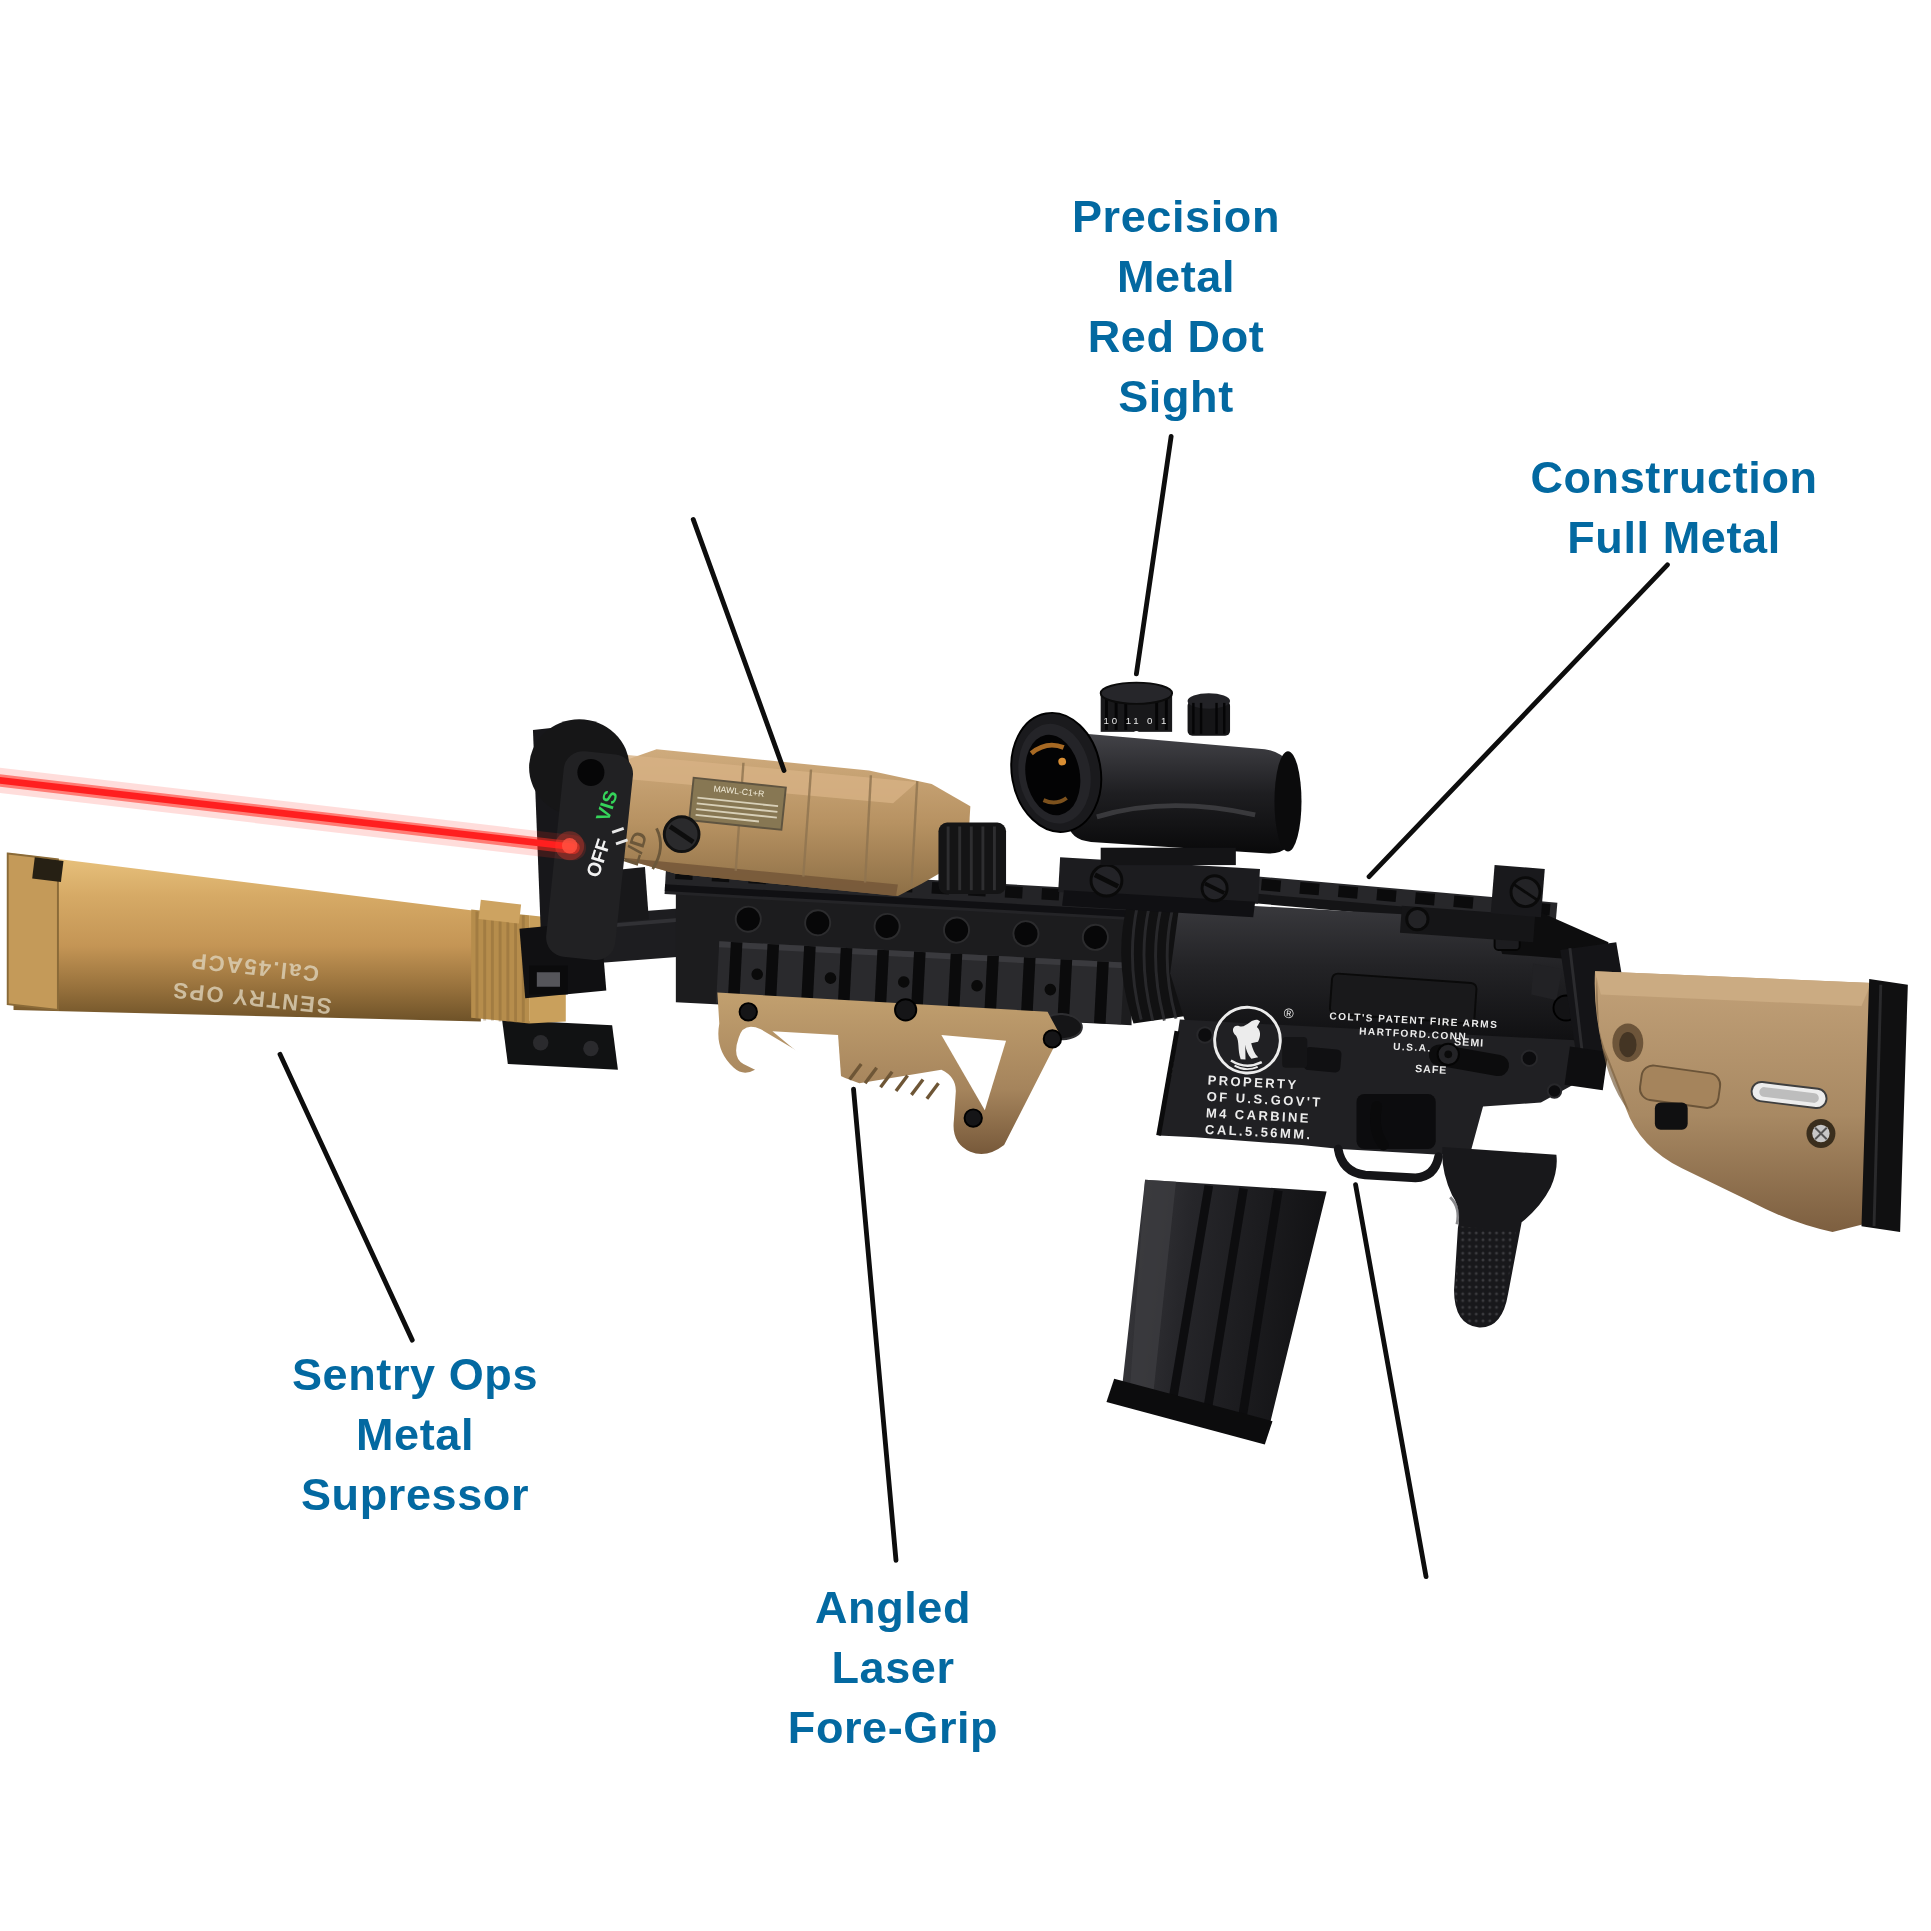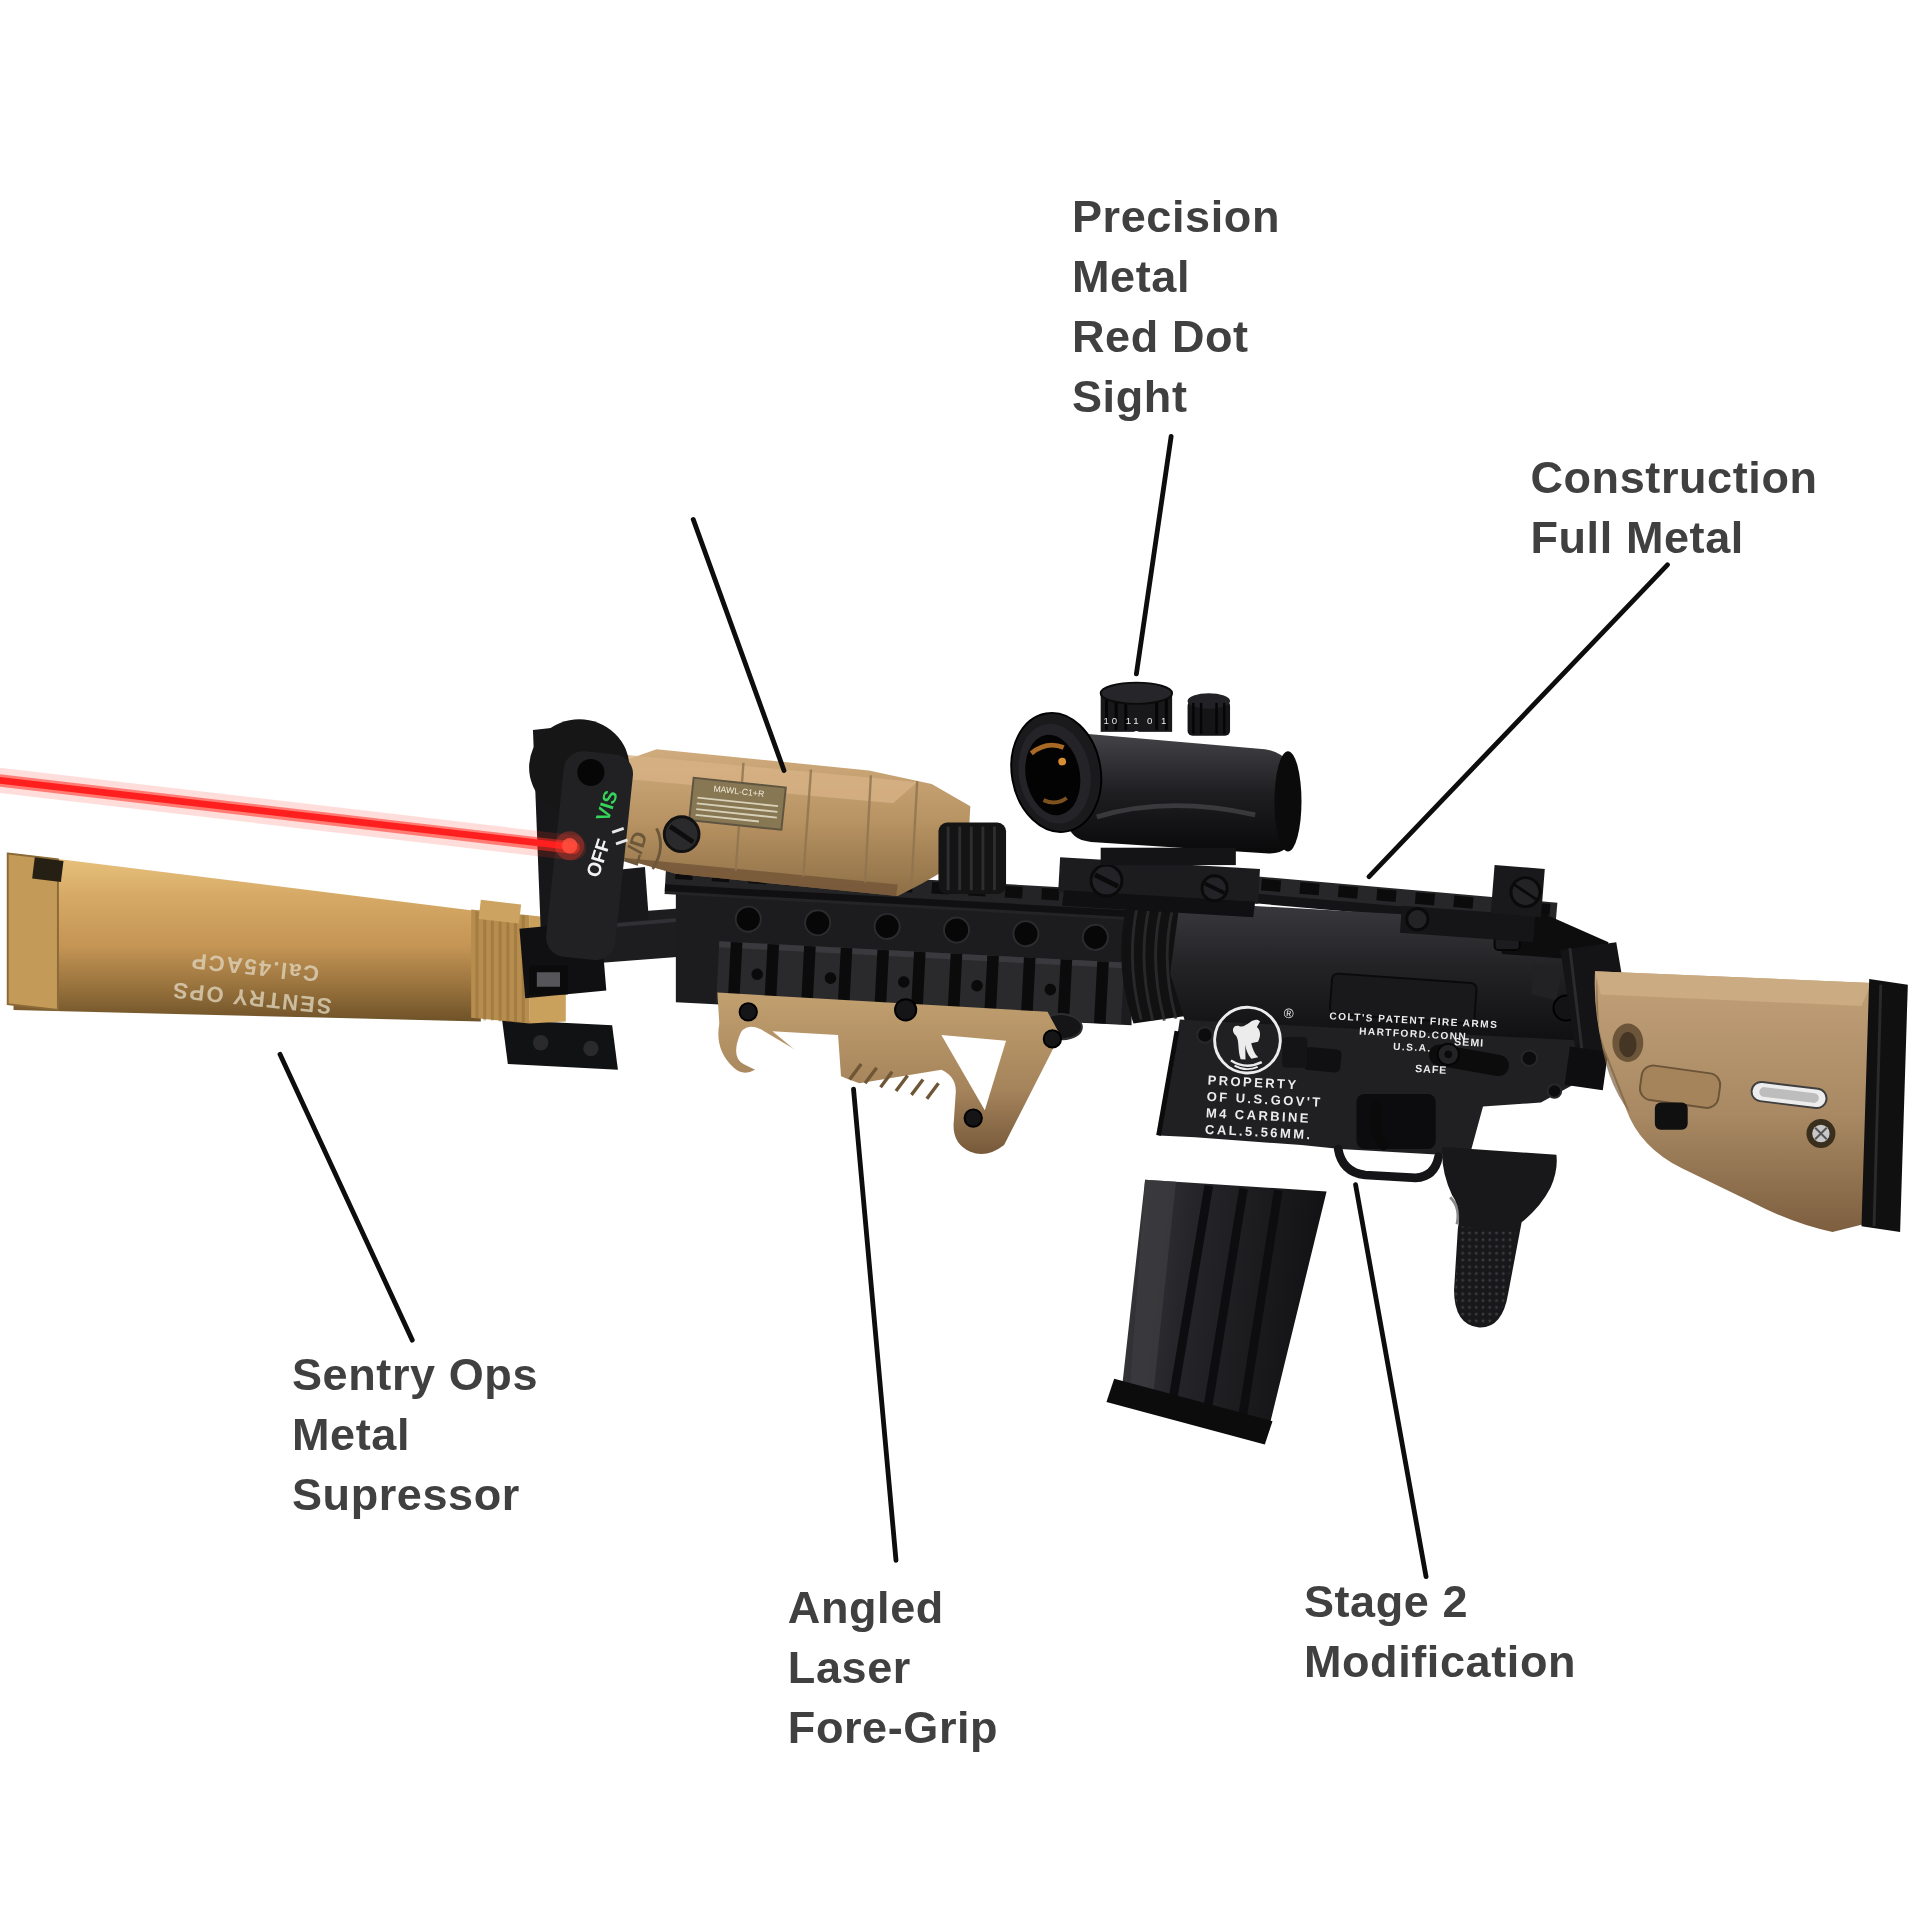--- a/index.html
+++ b/index.html
@@ -1,21 +1,21 @@
 <!DOCTYPE html>
 <html><head>
 <meta charset="utf-8">
 <style>
   html,body{margin:0;padding:0;background:#fff;}
   .stage{position:relative;width:1931px;height:1931px;background:#ffffff;overflow:hidden;
          font-family:"Liberation Sans",sans-serif;}
   .stage svg{position:absolute;left:0;top:0;}
-  .callout{position:absolute;transform:translateX(-50%);
+  .callout{position:absolute;transform:translateX(-50%);text-align:center;
            font-weight:700;font-size:45px;line-height:60px;letter-spacing:0.6px;
-           color:#404040;white-space:nowrap;}
+           color:#0369a1;white-space:nowrap;}
   .callout span{display:block;}
   .leader{stroke:#0d0d0d;stroke-width:5;stroke-linecap:round;}
   text{font-family:"Liberation Sans",sans-serif;}
 </style>
 </head>
 <body>
 
 <div class="stage">
 
 <svg width="1931" height="1931" viewBox="0 0 2000 2000">
@@ -433,19 +433,15 @@
 <div class="callout" style="left:415px;top:1345px">
   <span>Sentry Ops</span>
   <span>Metal</span>
   <span>Supressor</span>
 </div>
 <div class="callout" style="left:893px;top:1578px">
   <span>Angled</span>
   <span>Laser</span>
   <span>Fore-Grip</span>
 </div>
-<div class="callout" style="left:1440px;top:1572px">
-  <span>Stage 2</span>
-  <span>Modification</span>
+
 </div>
 
-</div>
-
 
 </body></html>

